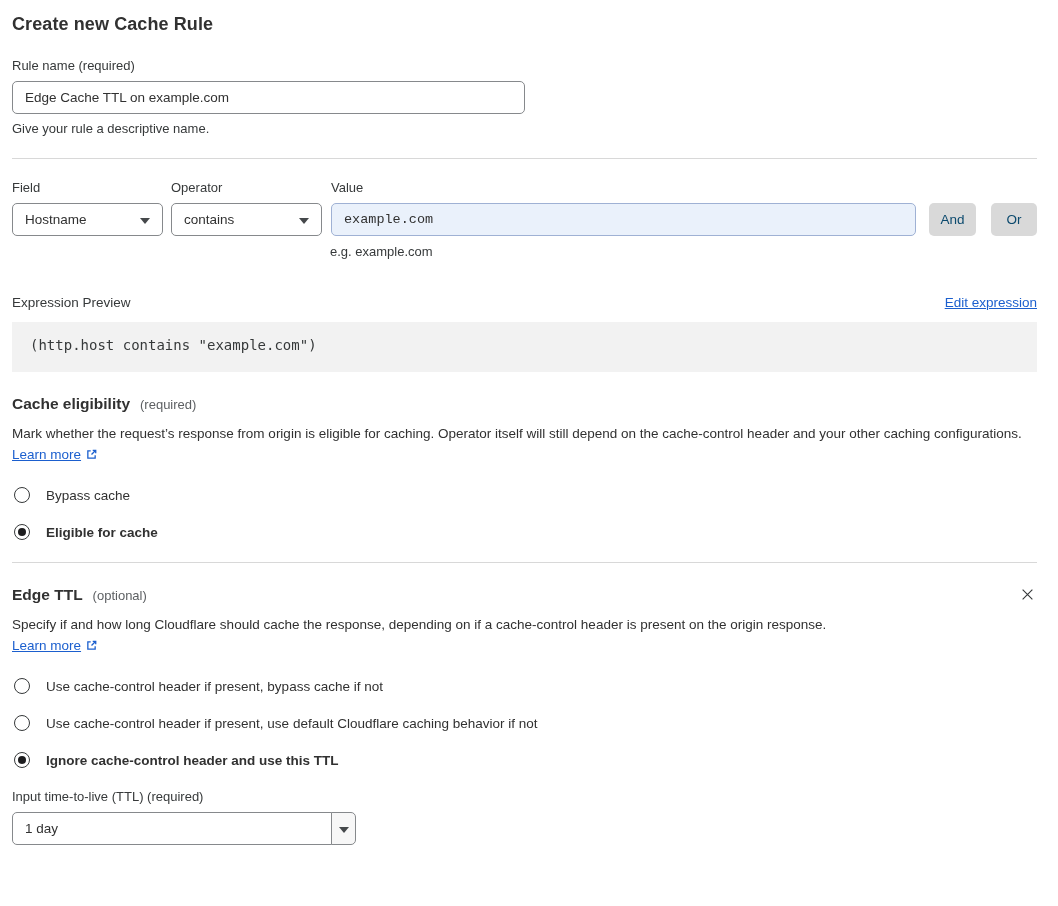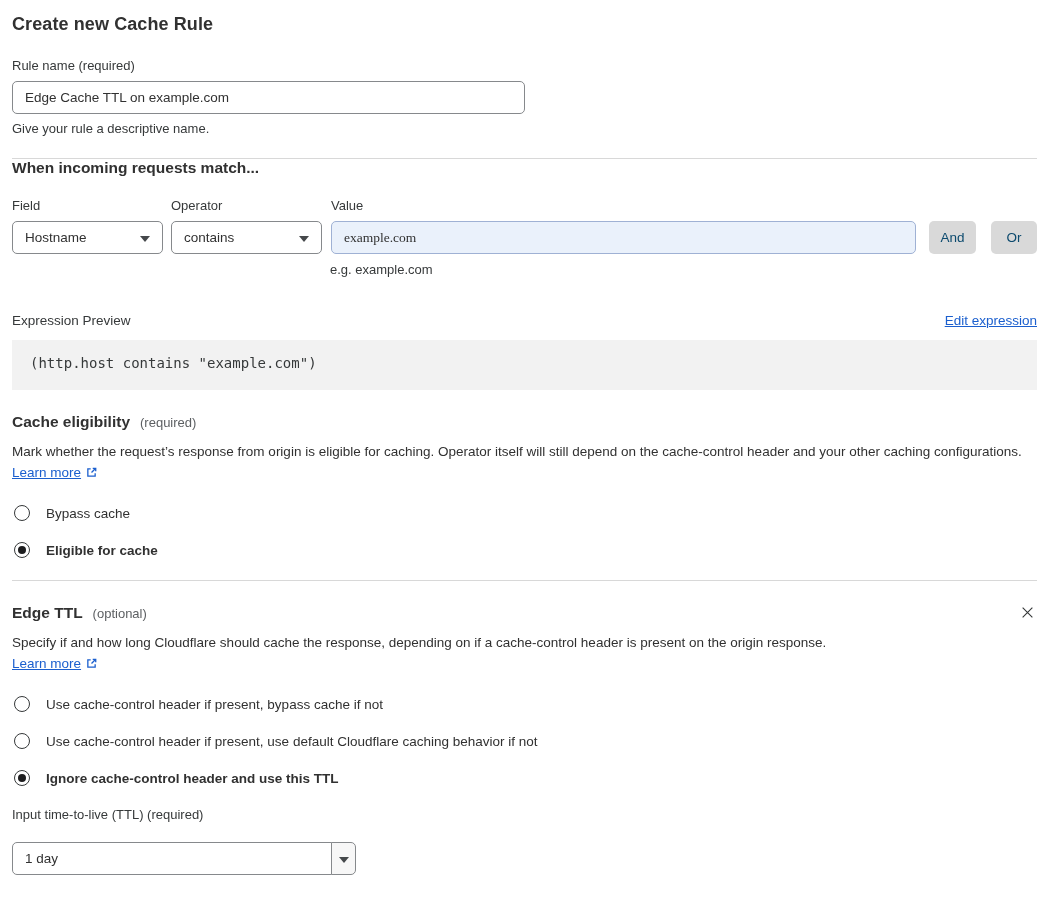--- a/index.html
+++ b/index.html
@@ -44,21 +44,21 @@
     width: 100%; height: 33px;
     border: 1px solid #86898c; border-radius: 5px;
     display: flex; align-items: center; justify-content: space-between;
     padding: 0 12px; font-size: 13.5px; color: #313131; background: #fff;
     cursor: pointer;
   }
   .value-input {
     width: 100%; height: 33px;
     background: #eaf1fb; border: 1px solid #9fb1d4; border-radius: 5px;
     padding: 0 12px; font-size: 13.5px; color: #313131;
-    font-family: Liberation Serif, serif; outline: none;
+    font-family: Liberation Mono, monospace; outline: none;
   }
   .gray-btn {
     width: 100%; height: 33px;
     background: #d9d9d9; border: none; border-radius: 5px;
     font-size: 13.5px; color: #0c4a6e; font-family: "Liberation Sans", sans-serif;
     cursor: pointer;
   }
   .eg-helper { font-size: 13px; color: #36393a; margin-top: 8px; margin-left: 318px; }
 
   .expr-header { display: flex; justify-content: space-between; align-items: baseline; margin-top: 36px; }
@@ -89,21 +89,21 @@
   }
   .radio.selected::after { content: ""; width: 8px; height: 8px; border-radius: 50%; background: #1d1d1f; }
   .radio-label { font-size: 13.5px; color: #313131; }
   .radio-row.selected .radio-label { font-weight: 700; }
   .radio-group { margin-top: 1px; }
   .radio-group .radio-row + .radio-row { margin-top: 21px; }
 
   .close-btn { background: none; border: none; padding: 2px; margin-top: 22px; cursor: pointer; line-height: 0; }
 
   .ttl-block { margin-top: 21px; }
-  .ttl-block .field-label { margin-bottom: 20px; }
+  .ttl-block .field-label { margin-bottom: 8px; }
   .ttl-combo { display: flex; width: 344px; height: 33px; }
   .ttl-input {
     width: 399px; height: 33px;
     border: 1px solid #86898c; border-radius: 5px 0 0 5px;
     padding: 0 12px; font-size: 13.5px; color: #313131;
     font-family: "Liberation Sans", sans-serif; outline: none; background: #fff;
   }
   .ttl-dd-btn {
     width: 31px; height: 33px; margin-left: -1px;
     border: 1px solid #86898c; border-radius: 0 5px 5px 0;
@@ -119,21 +119,20 @@
   <h1 class="page-title">Create new Cache Rule</h1>
 
   <div class="rule-name-block">
     <label class="field-label">Rule name (required)</label>
     <input class="text-input" type="text" value="Edge Cache TTL on example.com" style="">
     <div class="helper-text">Give your rule a descriptive name.</div>
   </div>
 
   <hr class="divider">
 
-  <h2 class="section-heading match-heading">When incoming requests match...</h2>
 
   <div class="match-labels">
     <div class="cell-field field-label">Field</div>
     <div class="cell-operator field-label">Operator</div>
     <div class="cell-value field-label">Value</div>
   </div>
 
   <div class="match-controls">
     <div class="cell-field">
       <div class="select-control">

